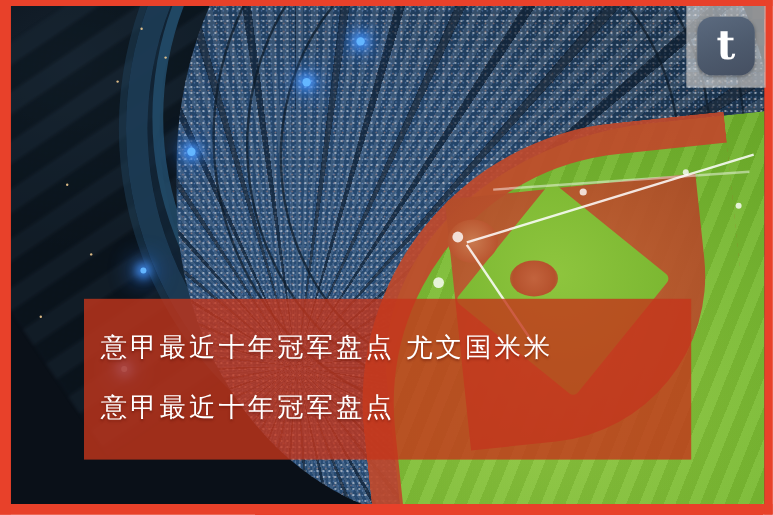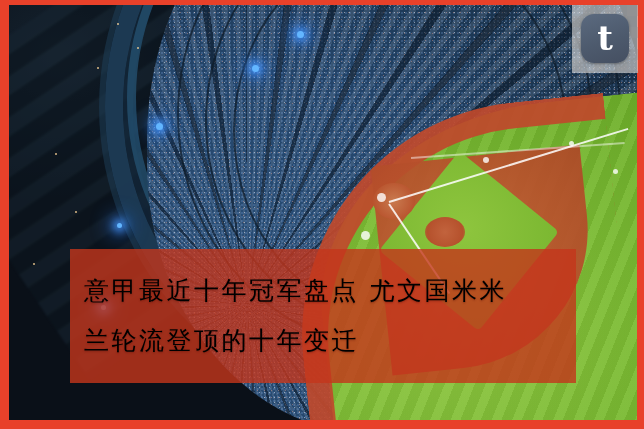--- a/index.html
+++ b/index.html
@@ -260,23 +260,23 @@
     height: 134px;
     background: rgba(196, 54, 28, 0.80);
     z-index: 20;
     box-sizing: border-box;
     display: flex;
     flex-direction: column;
     justify-content: center;
     padding: 0 14px;
   }
   .title-line {
-    color: #000000;
+    color: #ffffff;
     font-family: "DejaVu Sans", "Liberation Sans", sans-serif;
-    font-size: 25px;
+    font-size: 22px;
     line-height: 50px;
     letter-spacing: 2.5px;
     white-space: nowrap;
     text-shadow: 0 1px 2px rgba(90,16,6,.45);
   }
 
   
   .badge {
     position: absolute;
     left: 572px;
@@ -360,21 +360,21 @@
     <div class="speck" style="left:128px;top:42px;"></div>
     <div class="speck" style="left:88px;top:62px;"></div>
     <div class="speck" style="left:46px;top:148px;"></div>
     <div class="speck" style="left:66px;top:206px;"></div>
     <div class="speck" style="left:24px;top:258px;"></div>
     <div class="speck" style="left:150px;top:340px;"></div>
   </div>
 
   <div class="title-banner">
     <div class="title-line">意甲最近十年冠军盘点 尤文国米米</div>
-    <div class="title-line">兰轮流登顶的十年变迁</div>
+    <div class="title-line">意甲最近十年冠军盘点</div>
   </div>
 
   <div class="badge">
     <div class="badge-icon">
       <span class="badge-letter">t</span>
     </div>
   </div>
 
   <div class="frame-border top"></div>
   <div class="frame-border bottom"></div>

